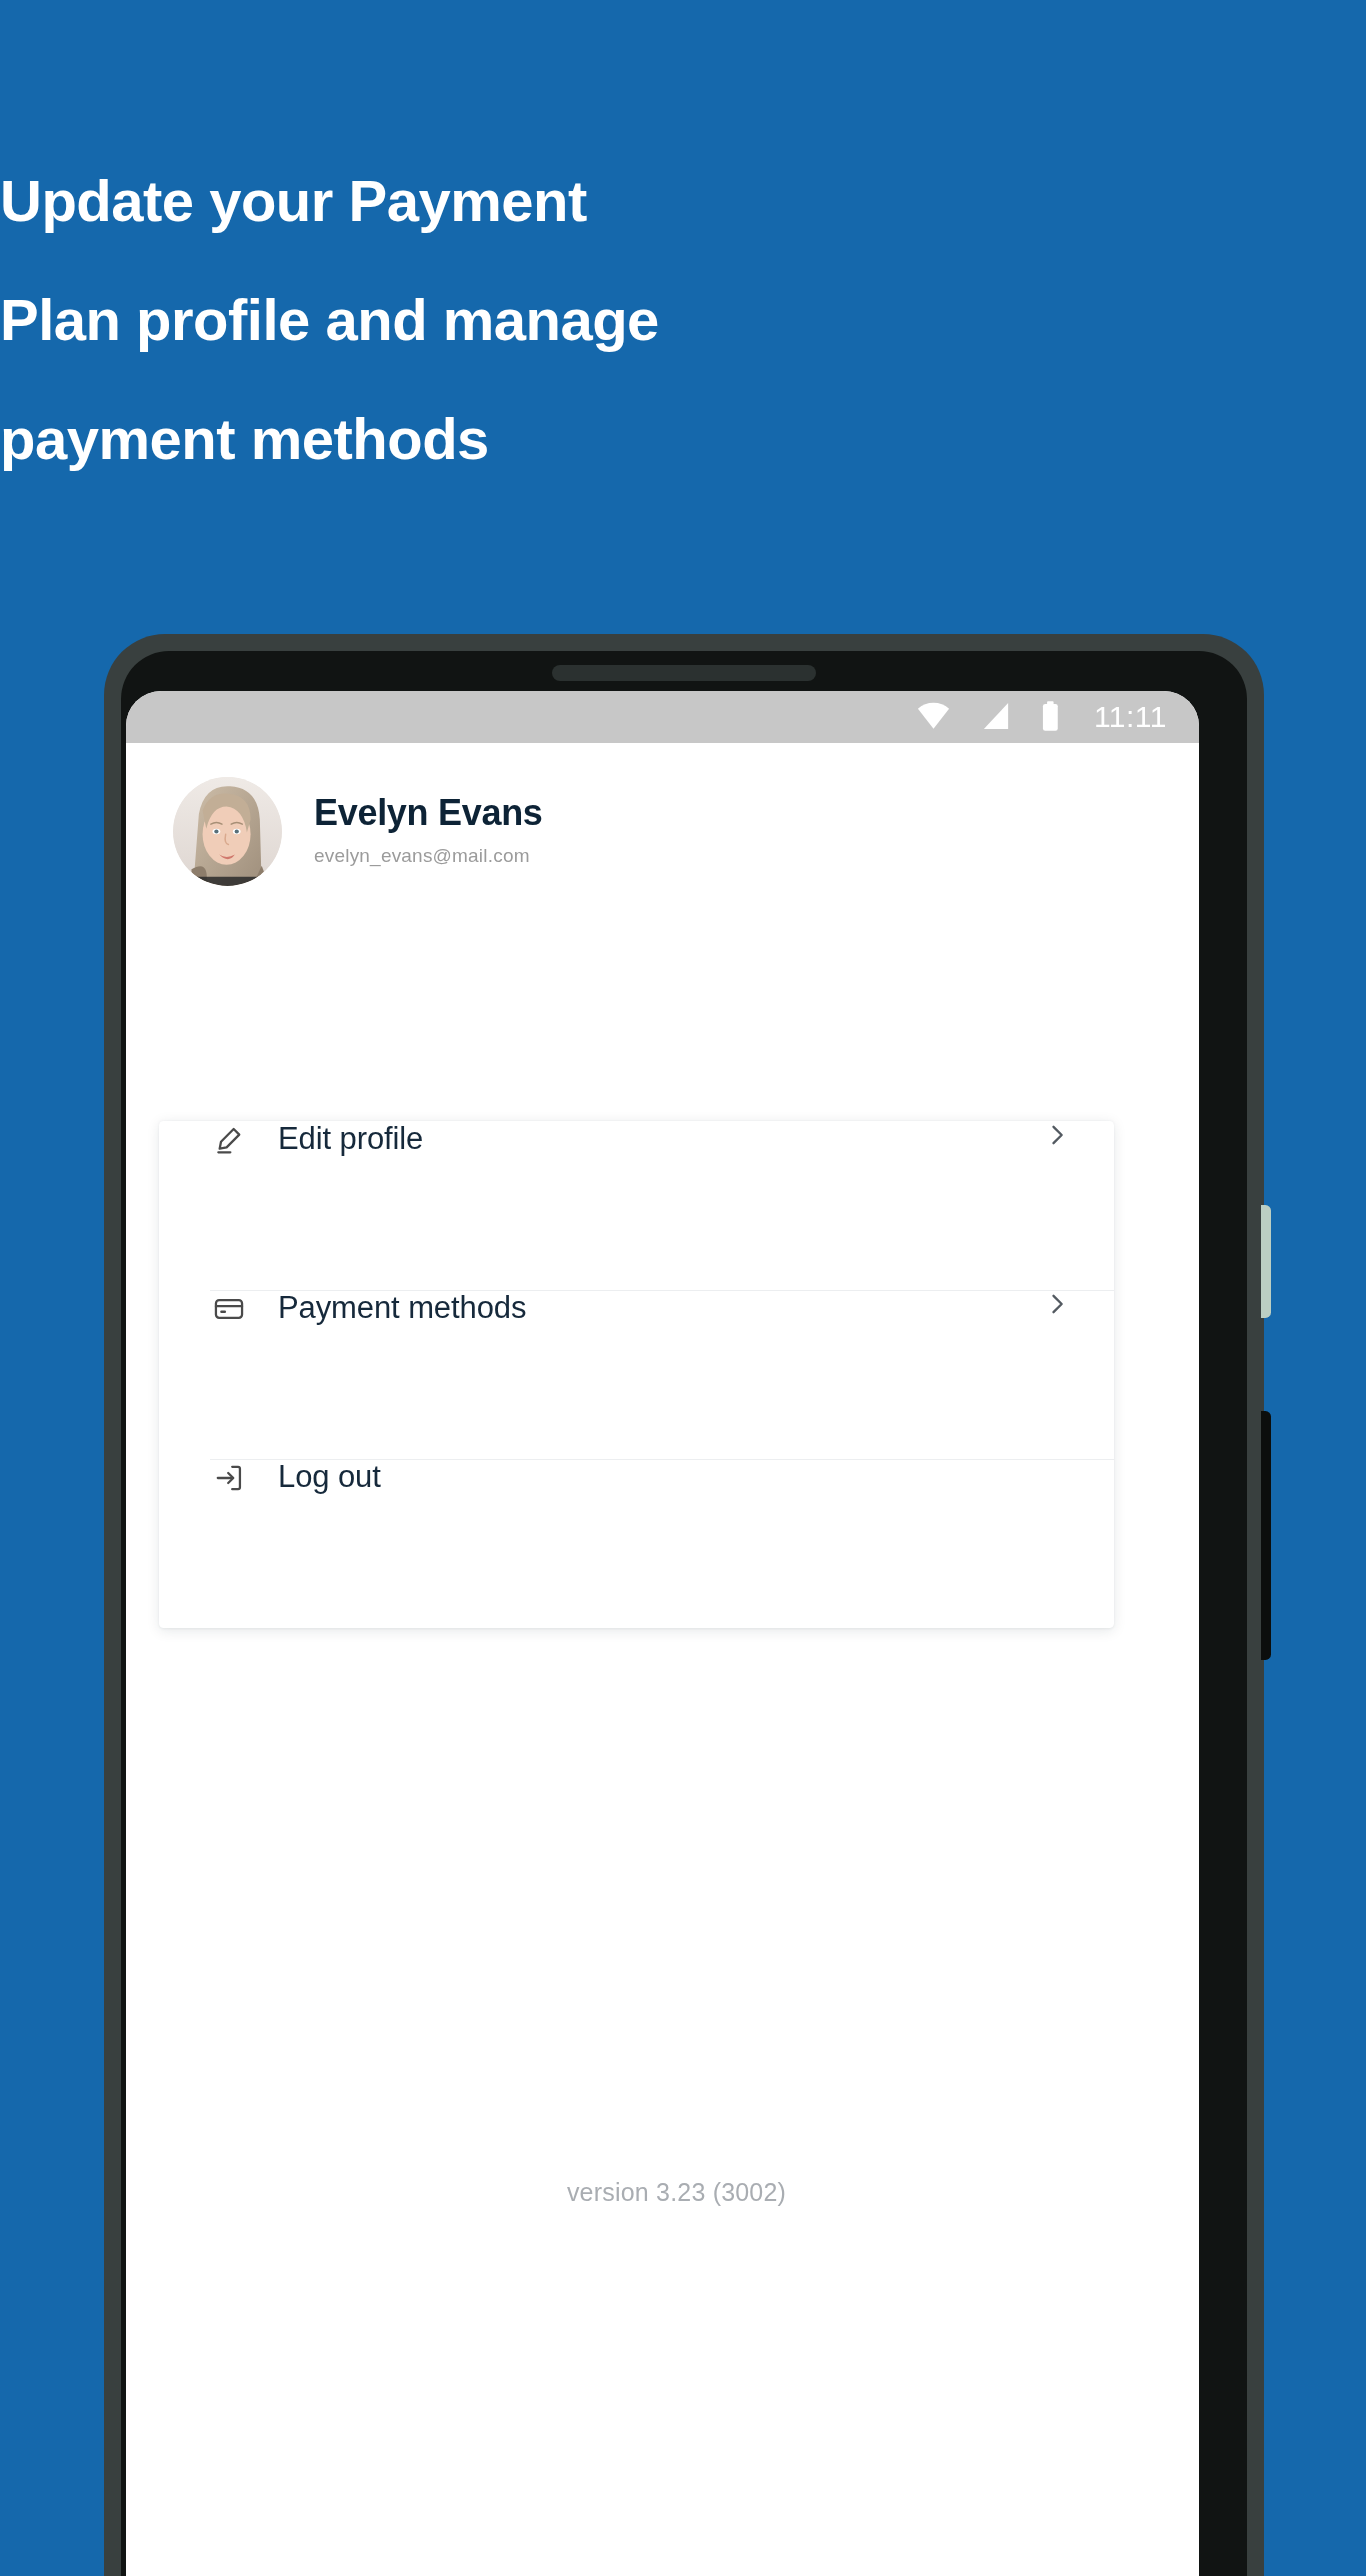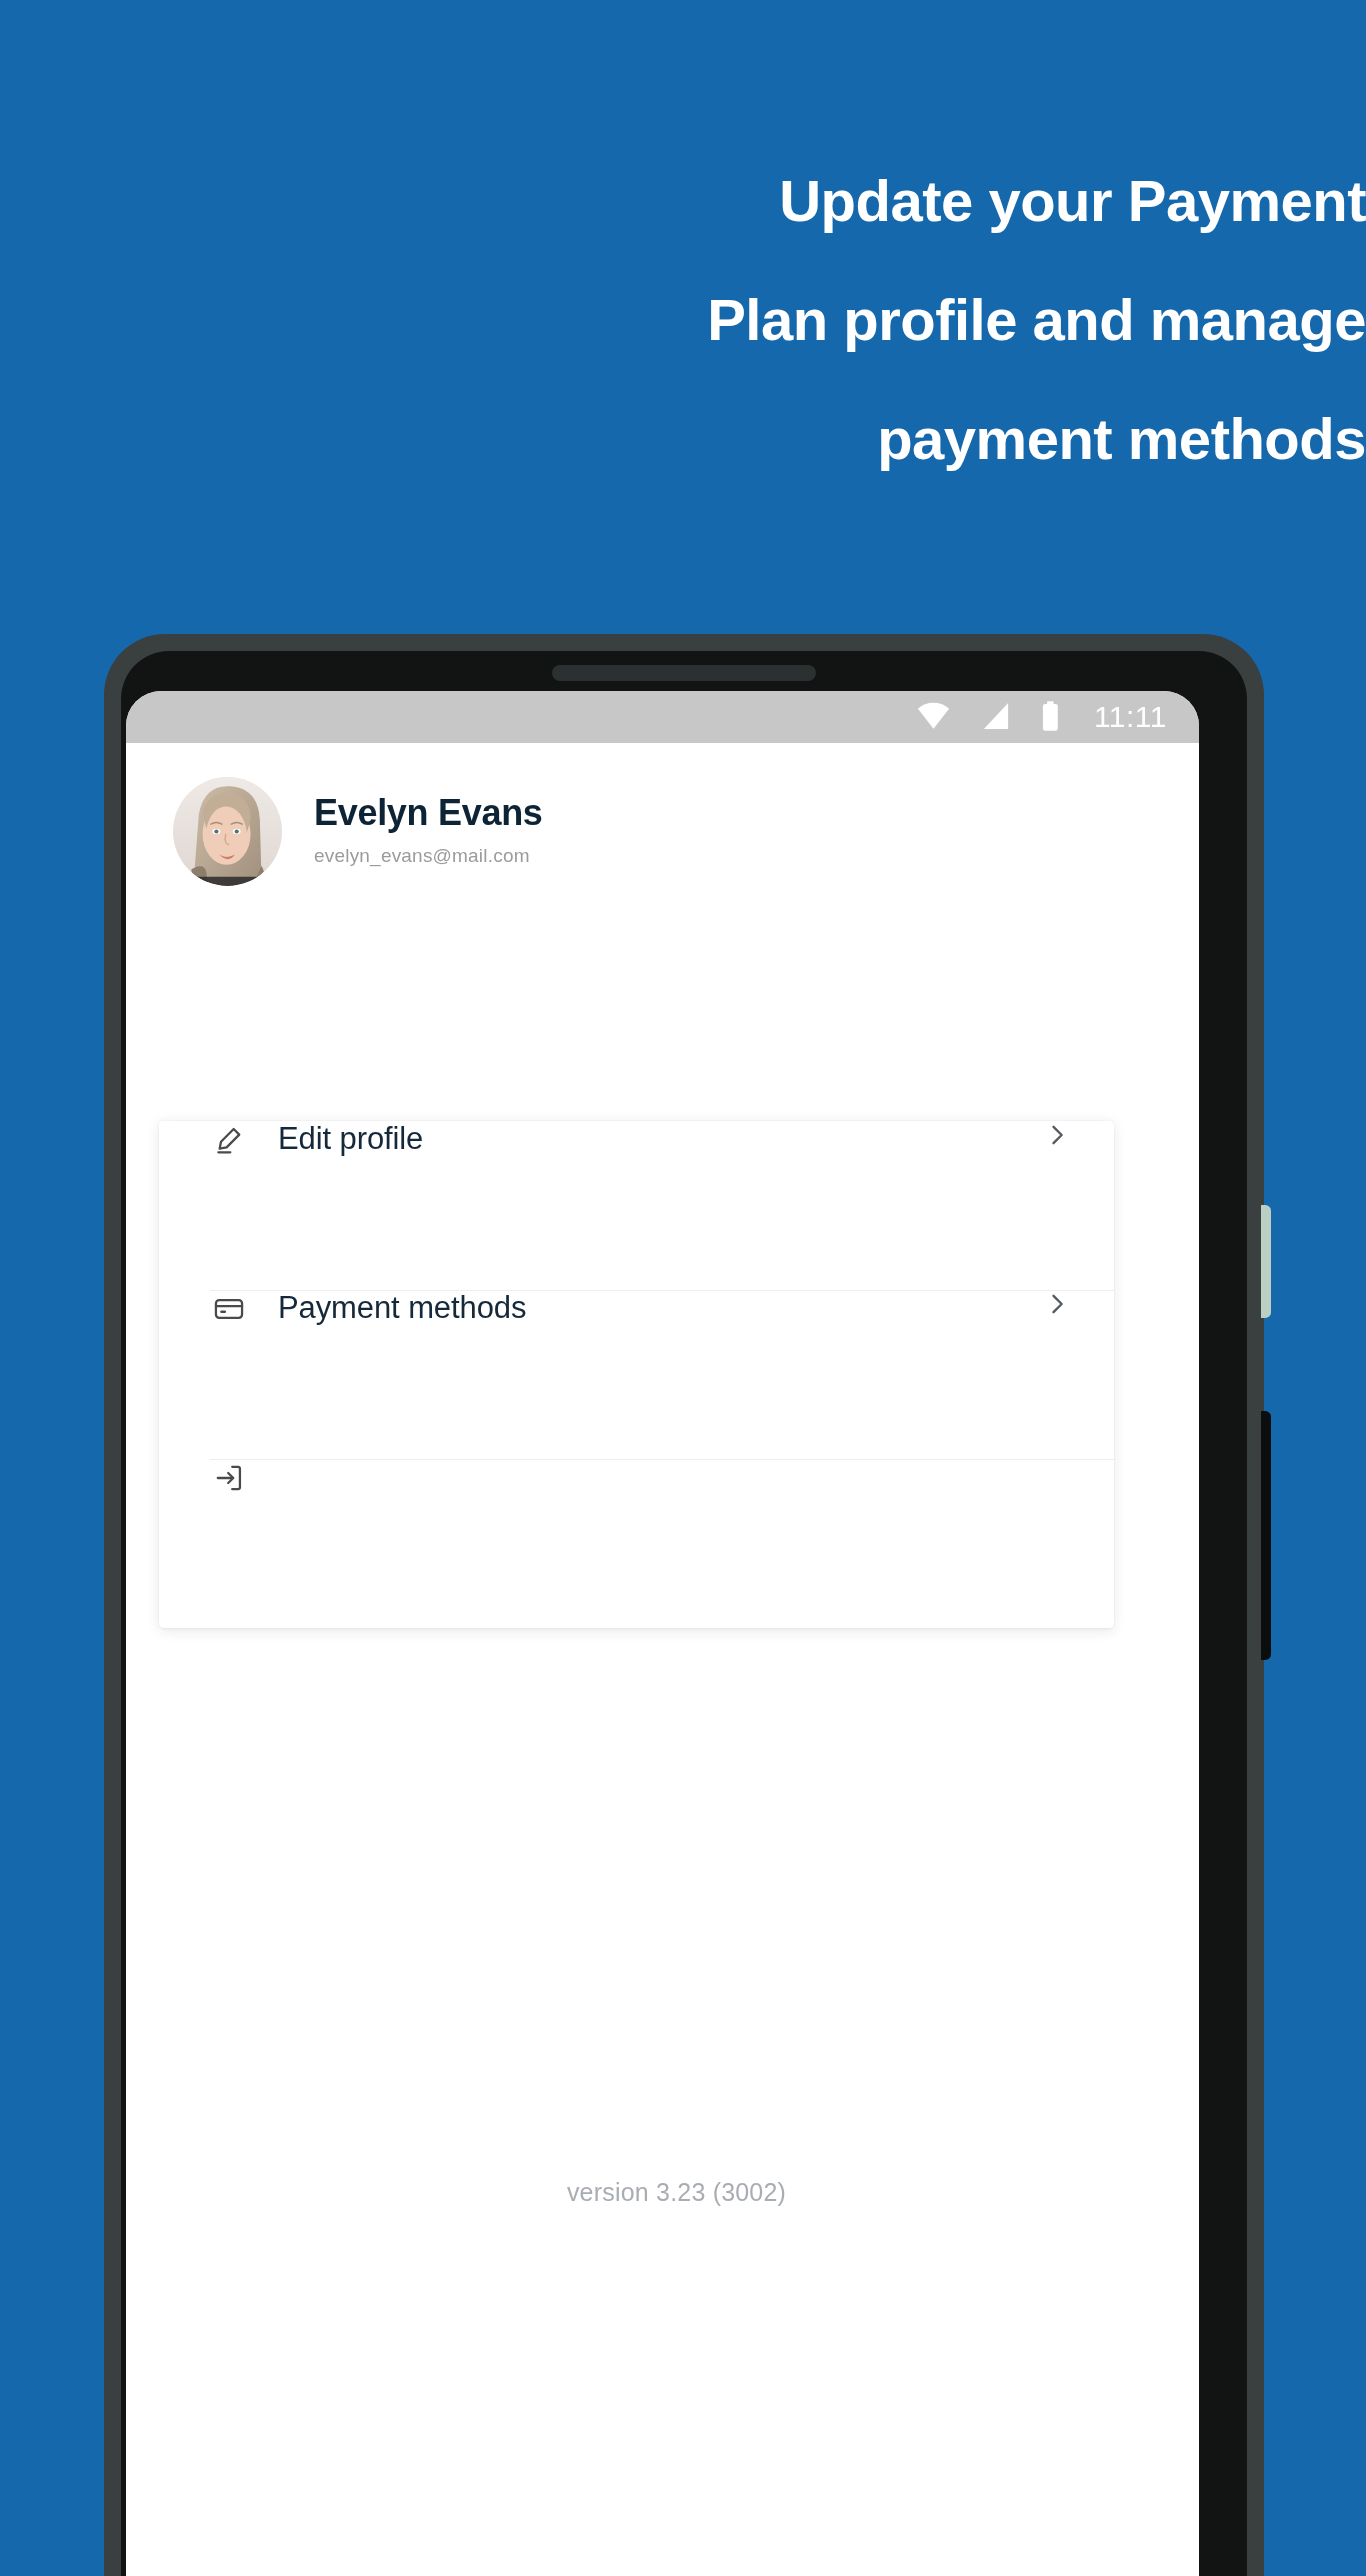--- a/index.html
+++ b/index.html
@@ -15,21 +15,21 @@
     font-family: "Liberation Sans", sans-serif;
     position: relative;
   }
 
   
   .headline {
     position: absolute;
     left: 0;
     top: 141px;
     width: 1366px;
-    text-align: right;
+    text-align: left;
     color: #ffffff;
     font-size: 58px;
     font-weight: 700;
     line-height: 119px;
     letter-spacing: -0.5px;
     white-space: pre-line;
   }
 
   
   .phone {
@@ -319,20 +319,21 @@
 
 
     <div class="menu-row">
       <span class="menu-icon">
         <svg width="32" height="32" viewBox="0 0 24 24" fill="none" stroke="#4a4a4a" stroke-width="1.7" stroke-linecap="round" stroke-linejoin="round">
           <path d="M14.4 3.6h4.4a1.4 1.4 0 0 1 1.4 1.4v14a1.4 1.4 0 0 1-1.4 1.4h-4.4"></path>
           <path d="M3.6 12h11.2"></path>
           <path d="M11.4 8.2L15.2 12l-3.8 3.8"></path>
         </svg>
       </span>
+      <span class="menu-label">Log out</span>
     </div>
 
 
   </div>
 
   <div class="version">version 3.23 (3002)</div>
 
 </div>
 
 

